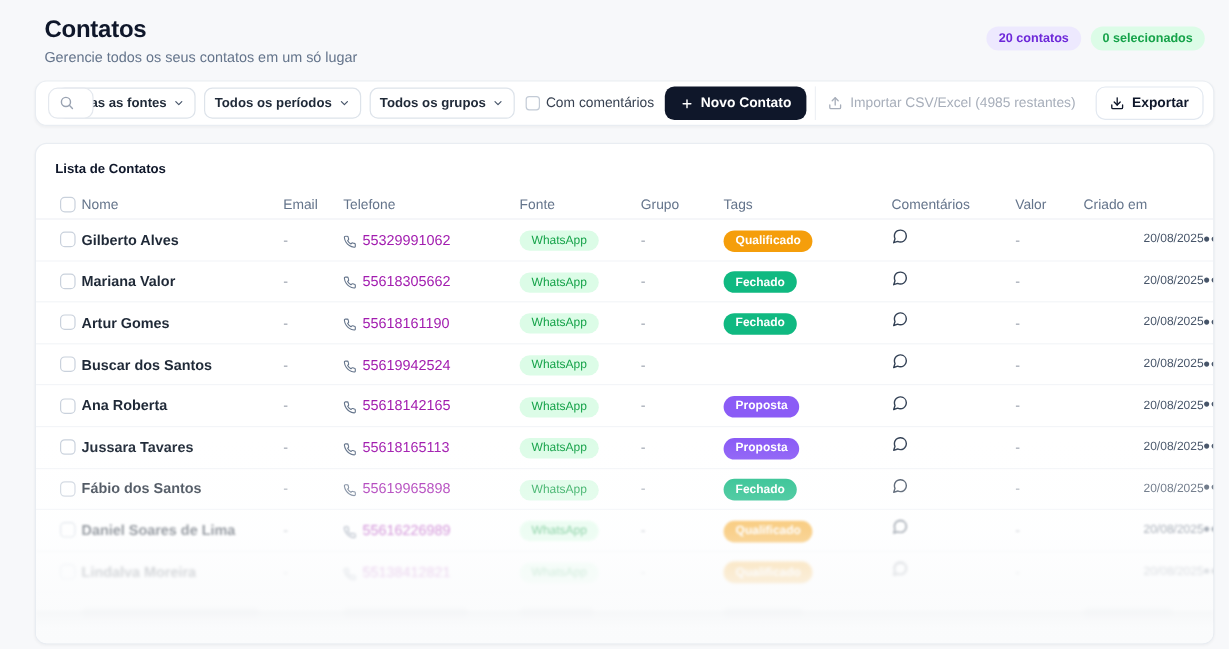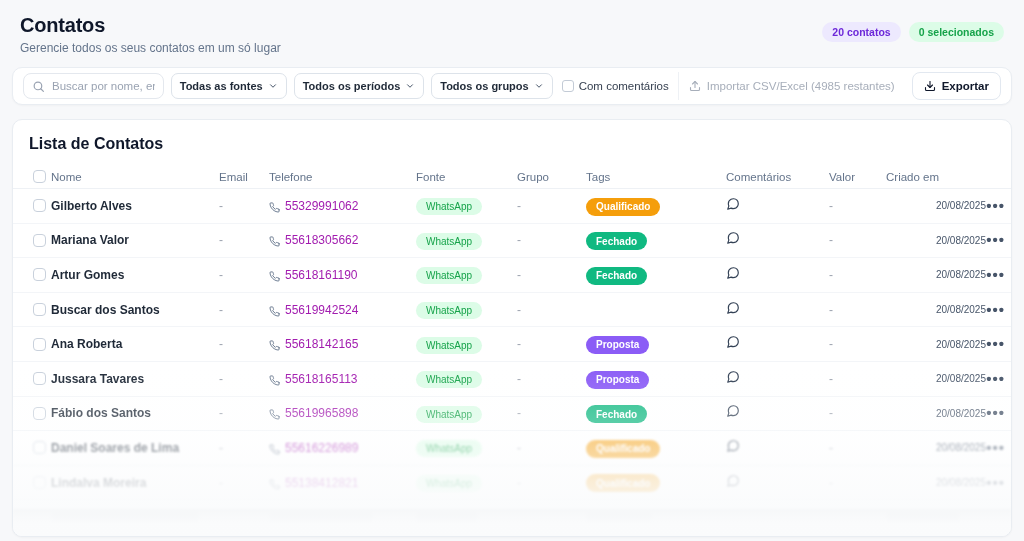--- a/index.html
+++ b/index.html
@@ -3,21 +3,21 @@
 <meta charset="utf-8">
 <style>
   * { margin:0; padding:0; box-sizing:border-box; }
   html,body { width:1024px; height:541px; overflow:hidden; }
   body {
     font-family:"Liberation Sans", sans-serif;
     background:#f7f8fa;
     color:#111827;
     position:relative;
   }
-  .page { padding:12px 12px 0 12px; position:relative; height:100%; }
+  .page { padding:12px 12px 0 29px; position:relative; height:100%; }
 
   
   .hdr { display:flex; justify-content:space-between; align-items:flex-start; padding:2px 8px 0 8px; }
   .hdr h1 { font-size:20px; font-weight:700; color:#0f172a; letter-spacing:-.2px; }
   .hdr .sub { font-size:12px; color:#64748b; margin-top:4px; }
   .hdr-badges { display:flex; gap:8px; margin-top:8px; }
   .pill { font-size:10.5px; font-weight:700; padding:4px 10px; border-radius:999px; white-space:nowrap; }
   .pill.count { background:var(--count-bg,#ede9fe); color:var(--count-tx,#6d28d9); }
   .pill.selected { background:var(--sel-bg,#dcfce7); color:var(--sel-tx,#16a34a); }
 
@@ -64,21 +64,21 @@
     font-size:11.5px; font-weight:700; color:#0f172a; cursor:pointer; white-space:nowrap;
     font-family:"Liberation Sans", sans-serif;
   }
 
   
   .card {
     margin-top:14px; background:#fff; border:1px solid #e9edf2; border-radius:10px;
     box-shadow:0 1px 2px rgba(16,24,40,.03); overflow:hidden; position:relative;
     height:418px;
   }
-  .card-title { font-size:16px; font-weight:700; color:#0f172a; padding:15px 16px 12px 16px; }
+  .card-title { font-size:11px; font-weight:700; color:#0f172a; padding:15px 16px 12px 16px; }
 
   .grid-row {
     display:grid;
     grid-template-columns:38px 168px 50px 147px 101px 69px 140px 103px 57px 100px 1fr;
     align-items:center;
   }
   .thead { height:24px; border-bottom:1px solid #eef1f5; }
   .thead .th { font-size:11.5px; color:#64748b; font-weight:400; }
   .trow { height:34.6px; border-bottom:1px solid #f3f5f8; }
   .cell-check { display:flex; justify-content:flex-start; padding-left:20px; }
@@ -158,20 +158,27 @@
       <svg width="10" height="10" viewBox="0 0 24 24" fill="none" stroke="currentColor" stroke-width="2.4" stroke-linecap="round" stroke-linejoin="round">
           <polyline points="6 9 12 15 18 9"></polyline>
         </svg>
     </div>
 
     <label class="chk">
       <span class="box"></span>
       <span>Com comentários</span>
     </label>
 
+    <button class="btn-dark">
+      <svg width="11" height="11" viewBox="0 0 24 24" fill="none" stroke="currentColor" stroke-width="2.6" stroke-linecap="round">
+          <line x1="12" y1="5" x2="12" y2="19"></line>
+          <line x1="5" y1="12" x2="19" y2="12"></line>
+        </svg>
+      <span>Novo Contato</span>
+    </button>
 
     <button class="btn-ghost">
       <svg width="12" height="12" viewBox="0 0 24 24" fill="none" stroke="currentColor" stroke-width="2.2" stroke-linecap="round" stroke-linejoin="round">
           <path d="M21 15v4a2 2 0 0 1-2 2H5a2 2 0 0 1-2-2v-4"></path>
           <polyline points="17 8 12 3 7 8"></polyline>
           <line x1="12" y1="3" x2="12" y2="15"></line>
         </svg>
       <span>Importar CSV/Excel (4985 restantes)</span>
     </button>
 

